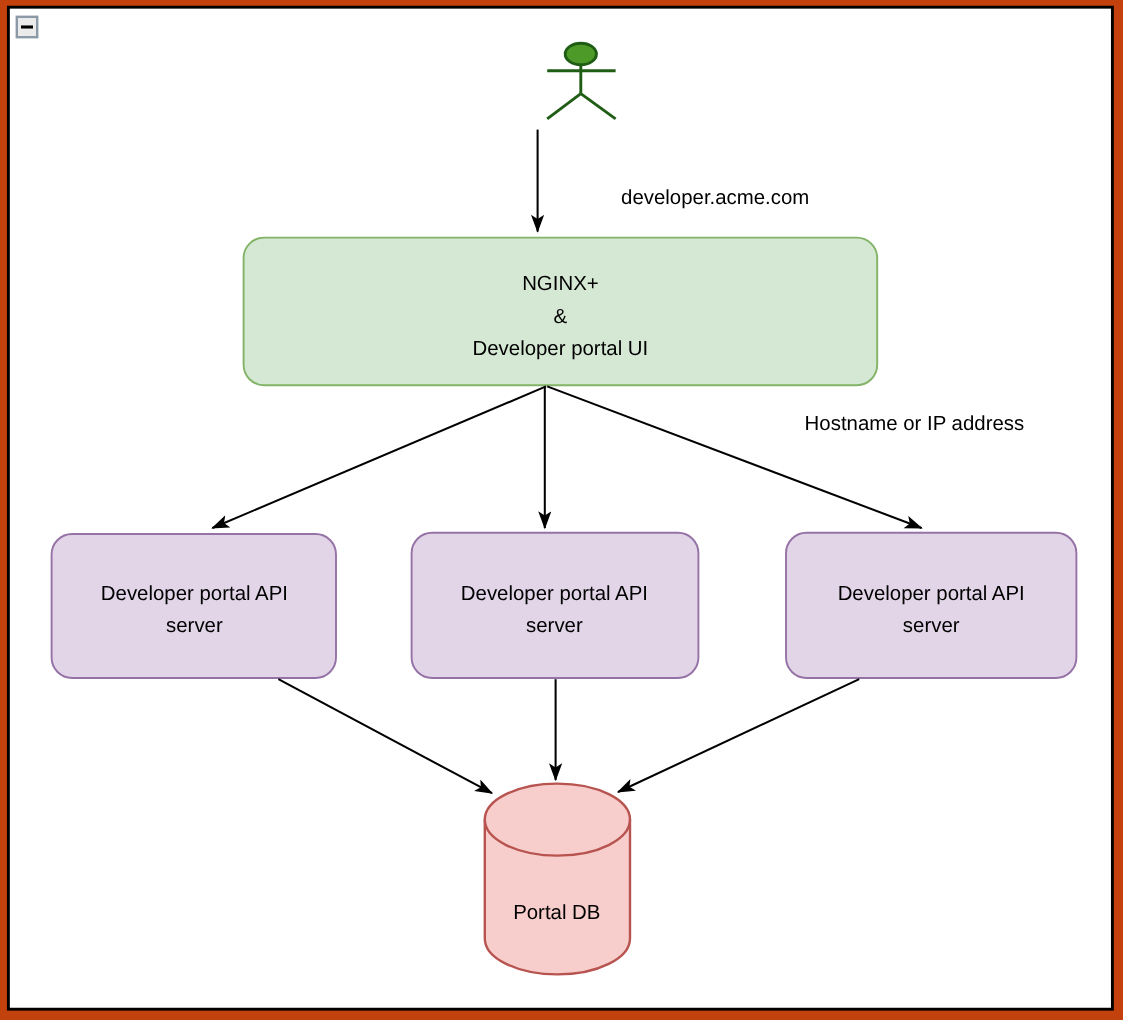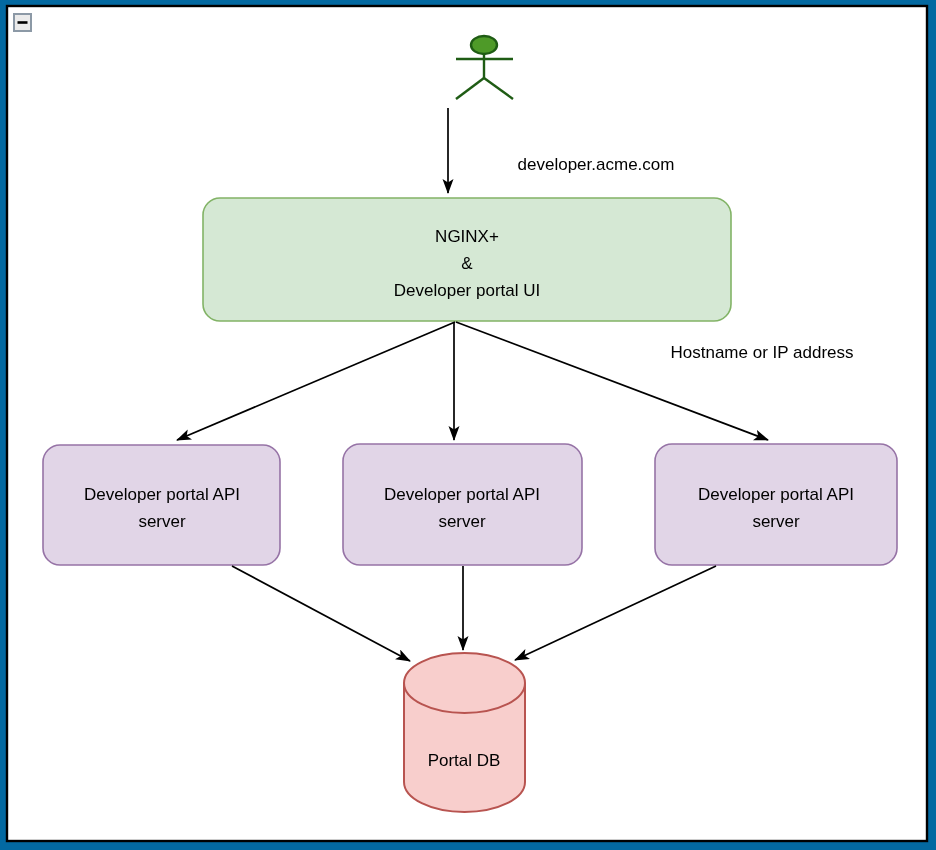--- a/index.html
+++ b/index.html
@@ -5,21 +5,21 @@
   html, body {
     margin: 0;
     padding: 0;
     background: #ffffff;
     font-family: "Liberation Sans", sans-serif;
   }
   .canvas {
     position: relative;
     width: 936px;
     height: 850px;
-    background: #0369a1;
+    background: #c2410c;
     overflow: hidden;
     text-decoration: underline;
   }
   svg { display: block; }
   text {
     font-family: "Liberation Sans", sans-serif;
     font-size: 17px;
     fill: #000000;
   }
 </style>

